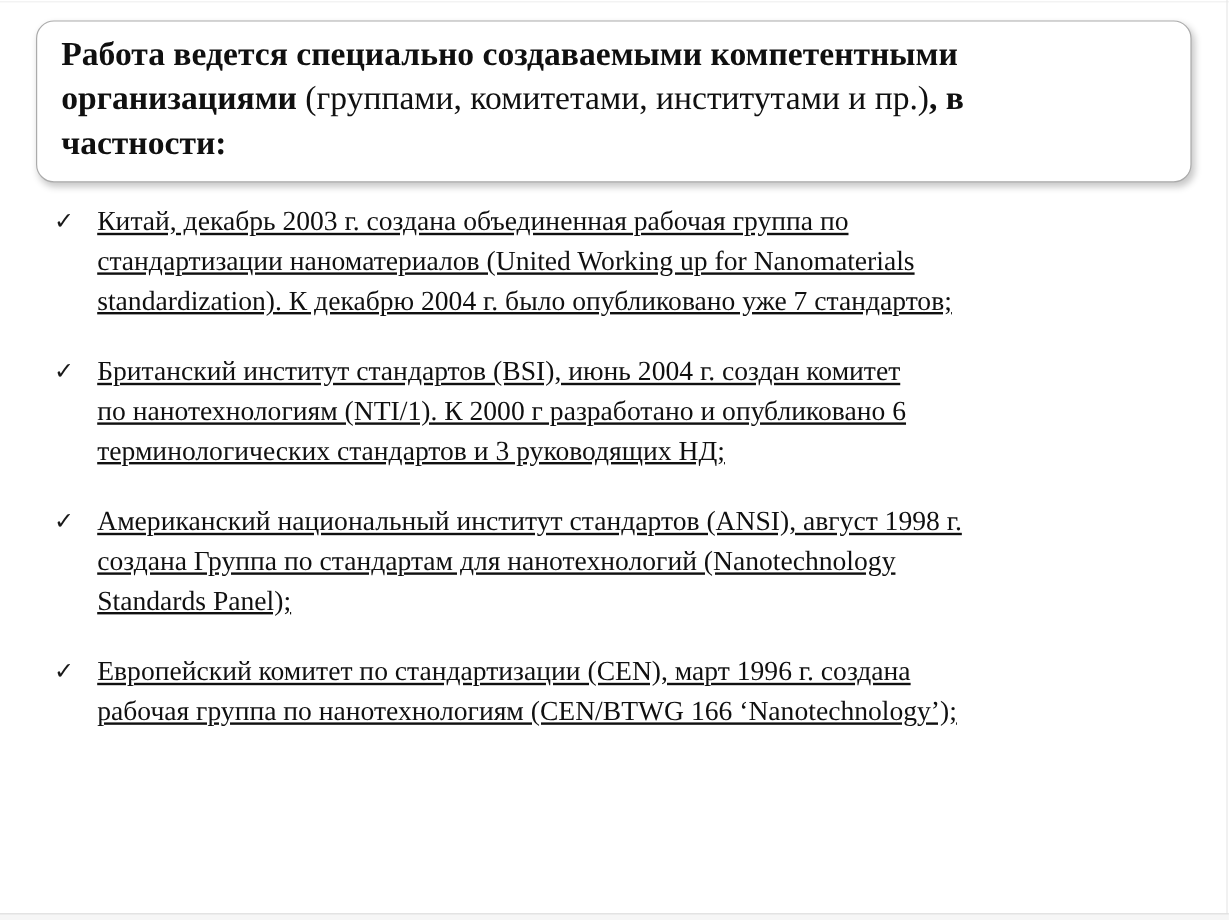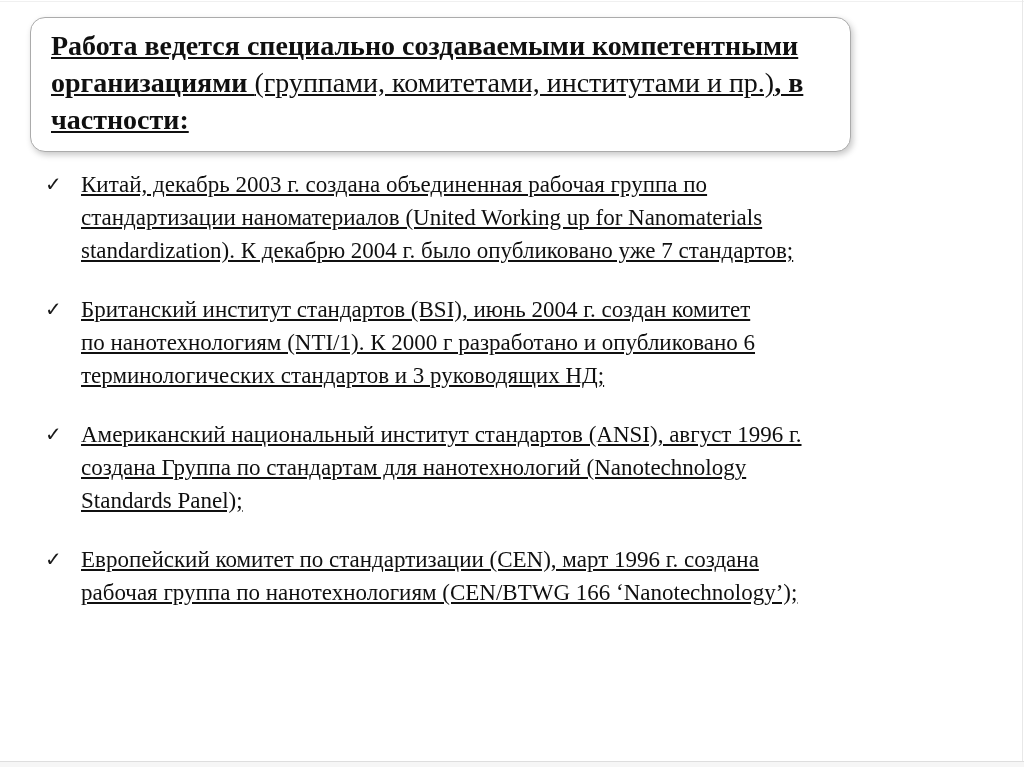--- a/index.html
+++ b/index.html
@@ -35,28 +35,27 @@
     top: 0; bottom: 0; right: 1px;
     width: 1px;
     background: #e8e8e8;
   }
 
   
   .title-box {
     position: absolute;
     left: 30px;
     top: 17px;
-    width: 821px;
+    width: 963px;
     box-sizing: border-box;
     background: #ffffff;
     border: 1px solid #ababab;
     border-radius: 15px;
     box-shadow: 2px 3px 6px rgba(0,0,0,0.22);
     padding: 9px 18px 13px 20px;
-    text-decoration: underline;
   }
   .title-text {
     font-size: 28px;
     line-height: 37px;
     white-space: pre-line;
     letter-spacing: 0;
   }
   .title-text .bold { font-weight: bold; }
   .title-text .normal { font-weight: normal; }
 
@@ -107,21 +106,21 @@
 standardization). К декабрю 2004 г. было опубликовано уже 7 стандартов;</span>
   </div>
   <div class="bullet-item">
     <span class="bullet-marker">✓</span>
     <span class="bullet-text">Британский институт стандартов (BSI), июнь 2004 г. создан комитет
 по нанотехнологиям (NTI/1). К 2000 г разработано и опубликовано 6
 терминологических стандартов и 3 руководящих НД;</span>
   </div>
   <div class="bullet-item">
     <span class="bullet-marker">✓</span>
-    <span class="bullet-text">Американский национальный институт стандартов (ANSI), август 1996 г.
+    <span class="bullet-text">Американский национальный институт стандартов (ANSI), август 1998 г.
 создана Группа по стандартам для нанотехнологий (Nanotechnology
 Standards Panel);</span>
   </div>
   <div class="bullet-item">
     <span class="bullet-marker">✓</span>
     <span class="bullet-text">Европейский комитет по стандартизации (CEN), март 1996 г. создана
 рабочая группа по нанотехнологиям (CEN/BTWG 166 ‘Nanotechnology’);</span>
   </div>
 </div>
 

